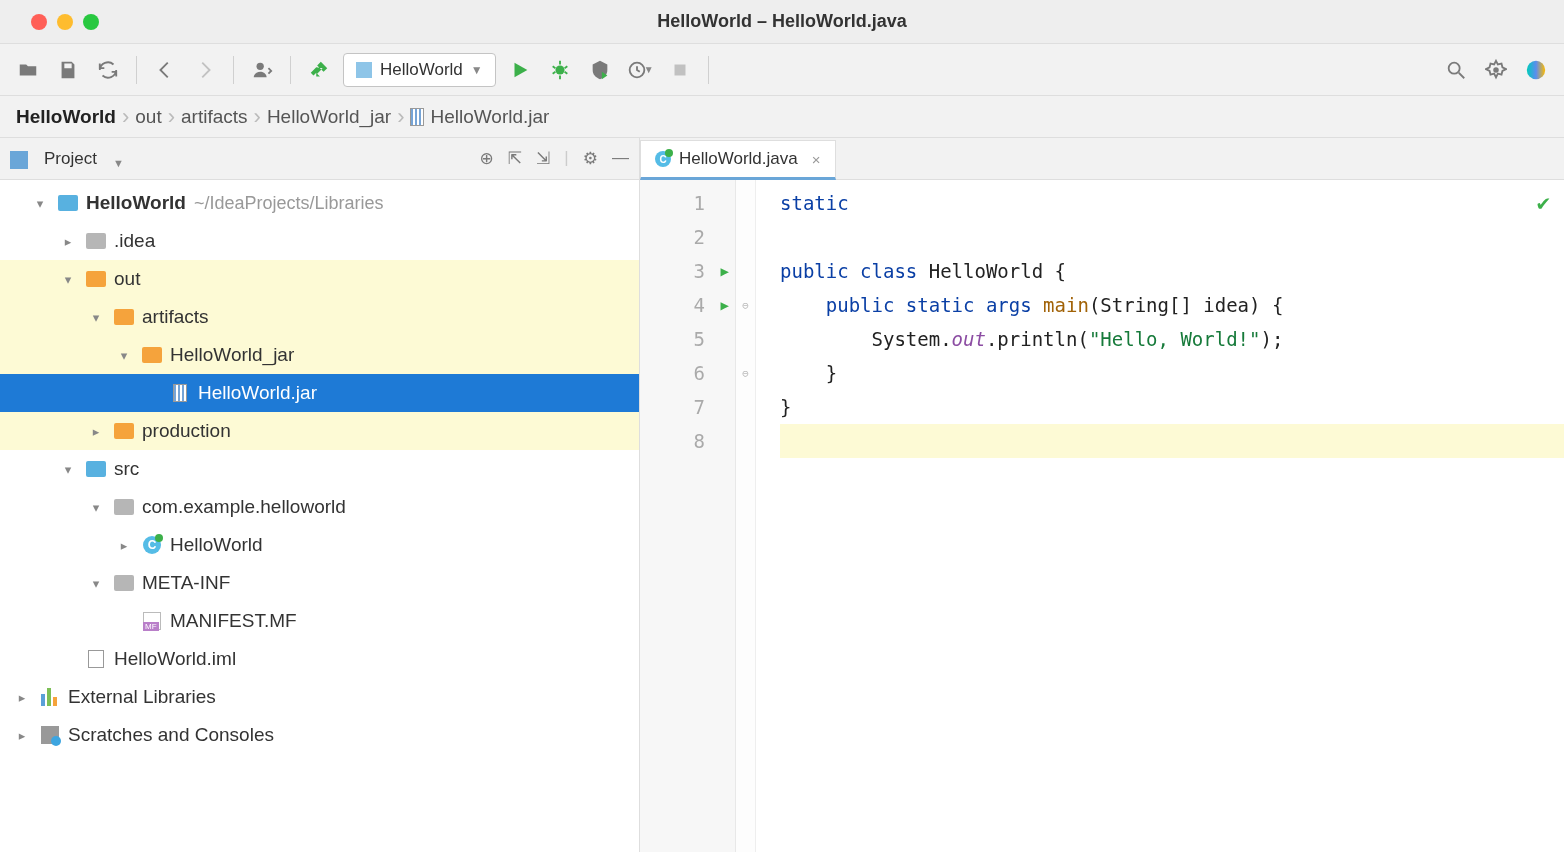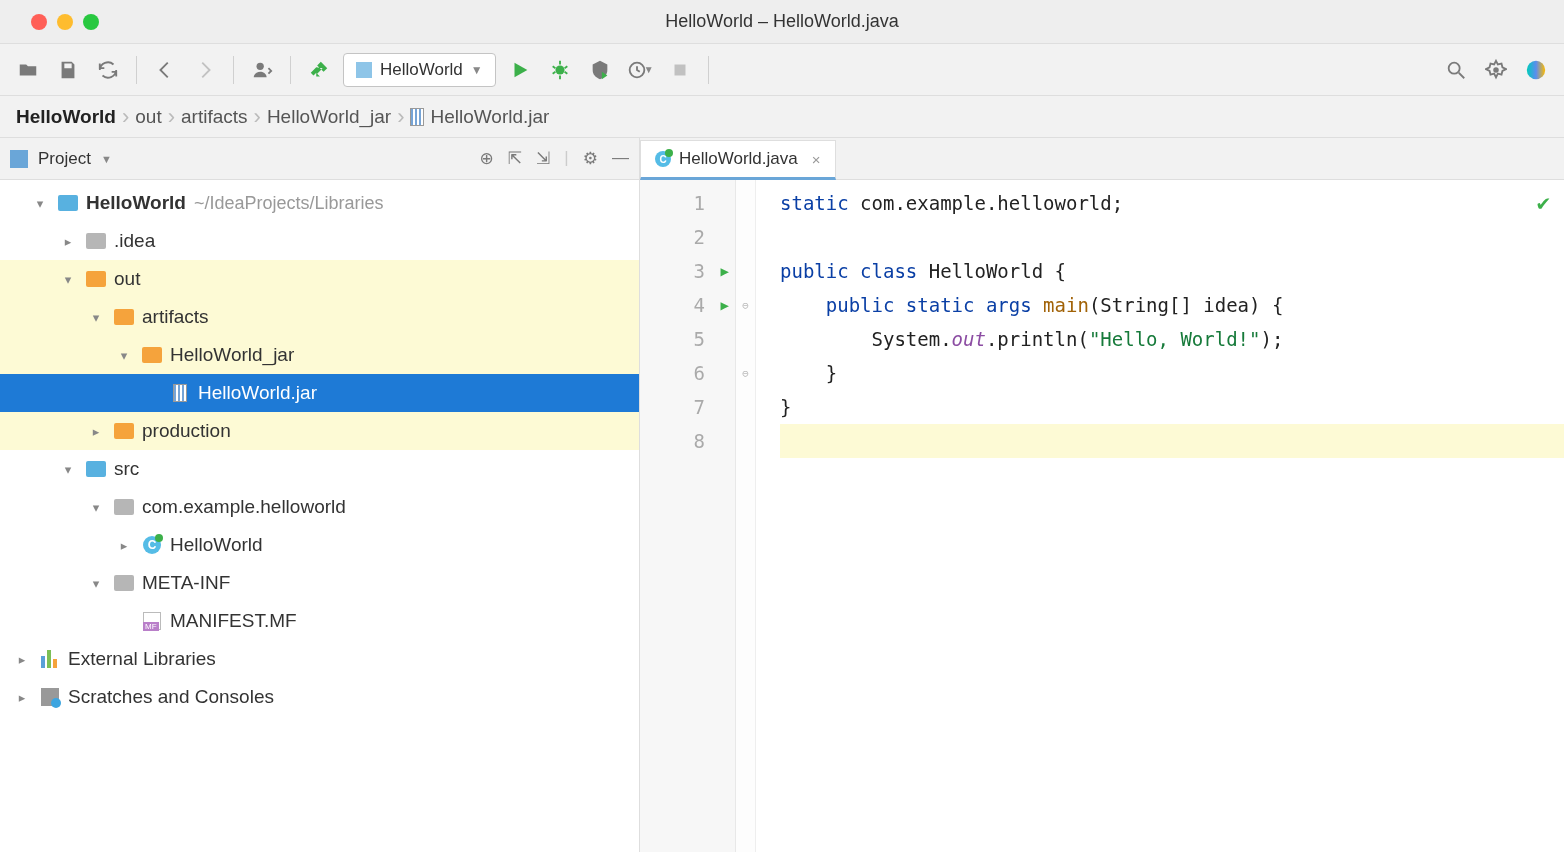--- a/index.html
+++ b/index.html
@@ -1,19 +1,19 @@
 <!DOCTYPE html>
 <html><head>
 <meta charset="utf-8">
 <style>
 * { margin:0; padding:0; box-sizing:border-box; }
 body { font-family:-apple-system,"Helvetica Neue",Arial,sans-serif; font-size:17px; color:#333; background:#f2f2f2; width:1564px; height:852px; overflow:hidden; }
 
 
-.titlebar { height:44px; background:#eeeeee; display:flex; align-items:center; padding:0 31px; border-bottom:1px solid #dedede; position:relative; }
+.titlebar { height:44px; background:#eeeeee; display:flex; align-items:center; padding:0 31px; border-bottom:1px solid #dedede; position:relative;font-weight:bold; }
 .traffic { display:flex; gap:10px; }
 .dot { width:16px; height:16px; border-radius:50%; }
 .dot.red{background:#ff5f57}.dot.yellow{background:#febc2e}.dot.green{background:#28c840}
 .title { position:absolute; left:0; right:0; text-align:center; font-size:18px; color:#333; }
 
 
 .toolbar { height:52px; background:#f2f2f2; display:flex; align-items:center; padding:0 12px; gap:8px; border-bottom:1px solid #dedede; }
 .tbtn { width:32px; height:32px; display:flex; align-items:center; justify-content:center; color:#7a7a7a; cursor:pointer; }
 .tbtn svg{width:22px;height:22px}
 .tsep{width:1px;height:28px;background:#d0d0d0;margin:0 4px}
@@ -25,21 +25,21 @@
 
 .navbar { height:42px; background:#f2f2f2; display:flex; align-items:center; padding:0 16px; border-bottom:1px solid #dedede; font-size:19px; }
 .crumb{display:flex;align-items:center;gap:6px;color:#555}
 .crumb.bold{font-weight:600;color:#222}
 .sep{color:#bbb;margin:0 6px;font-size:22px;position:relative}
 
 
 .main{display:flex;height:714px}
 .sidebar{width:640px;border-right:1px solid #dedede;display:flex;flex-direction:column;background:#fff}
 .sidehead{height:42px;border-bottom:1px solid #dedede;background:#f2f2f2;display:flex;align-items:center;padding:0 10px;gap:8px}
-.sidehead .proj{display:flex;align-items:center;gap:10px}
+.sidehead .proj{display:flex;align-items:flex-end;gap:16px}
 .sidehead .projicon{width:18px;height:18px;background:#6aa6d8}
 .sidehead .drop{color:#888;font-size:11px}
 .sidehead .actions{margin-left:auto;display:flex;gap:14px;color:#7a7a7a}
 .sidehead .actions span{cursor:pointer}
 
 .tree{flex:1;overflow:auto;font-size:19px;padding-top:4px}
 .row{display:flex;align-items:center;height:38px;padding-left:12px;cursor:pointer}
 .row .tw{width:20px;color:#888;font-size:13px;text-align:center}
 .row .ic{width:24px;height:24px;margin:0 6px;display:flex;align-items:center;justify-content:center}
 .row .nm{white-space:nowrap}
@@ -310,20 +310,27 @@
           </span>
           <span class="nm">META-INF</span>
         </div>
       <div class="row ind4">
           <span class="tw"></span>
           <span class="ic">
             <div class="mficon"></div>
           </span>
           <span class="nm">MANIFEST.MF</span>
         </div>
+      <div class="row ind2">
+          <span class="tw"></span>
+          <span class="ic">
+            <div class="fileicon"></div>
+          </span>
+          <span class="nm">HelloWorld.iml</span>
+        </div>
       <div class="row">
           <span class="tw">▸</span>
           <span class="ic">
             <div class="libicon">
               <span></span>
               <span></span>
               <span></span>
             </div>
           </span>
           <span class="nm">External Libraries</span>
@@ -367,21 +374,21 @@
         <div class="fline"></div>
           <div class="fline"></div>
           <div class="fline"></div>
         <div class="fline">⊖</div>
         <div class="fline"></div>
         <div class="fline">⊖</div>
         <div class="fline"></div>
           <div class="fline"></div>
       </div>
       <div class="codelines">
-        <div class="cline"><span class="kw">static </span><span class="id">com.example.helloworld;</span></div>
+        <div class="cline"><span class="kw">static </span></div>
         <div class="cline"></div>
         <div class="cline"><span class="kw">public </span><span class="kw">class </span><span class="id">HelloWorld {</span></div>
         <div class="cline"><span class="kw">    public static </span><span class="kw">args </span><span class="fn">main</span><span class="id">(String[] idea) {</span></div>
         <div class="cline"><span class="id">        System.</span><span class="fld">out</span><span class="id">.println(</span><span class="str">"Hello, World!"</span><span class="id">);</span></div>
         <div class="cline"><span class="id">    }</span></div>
         <div class="cline"><span class="id">}</span></div>
         <div class="cline cur"></div>
       </div>
       <div class="chk">✔</div>
     </div>

